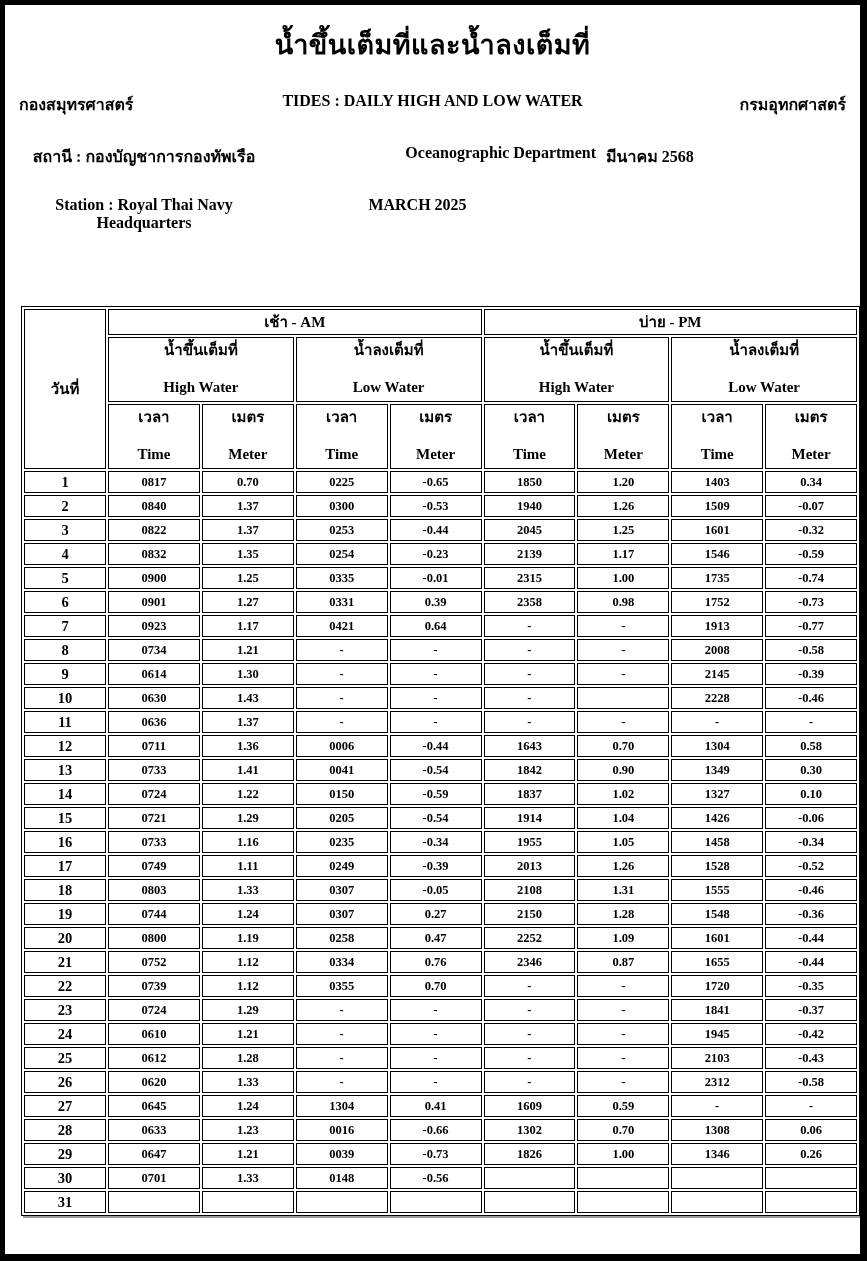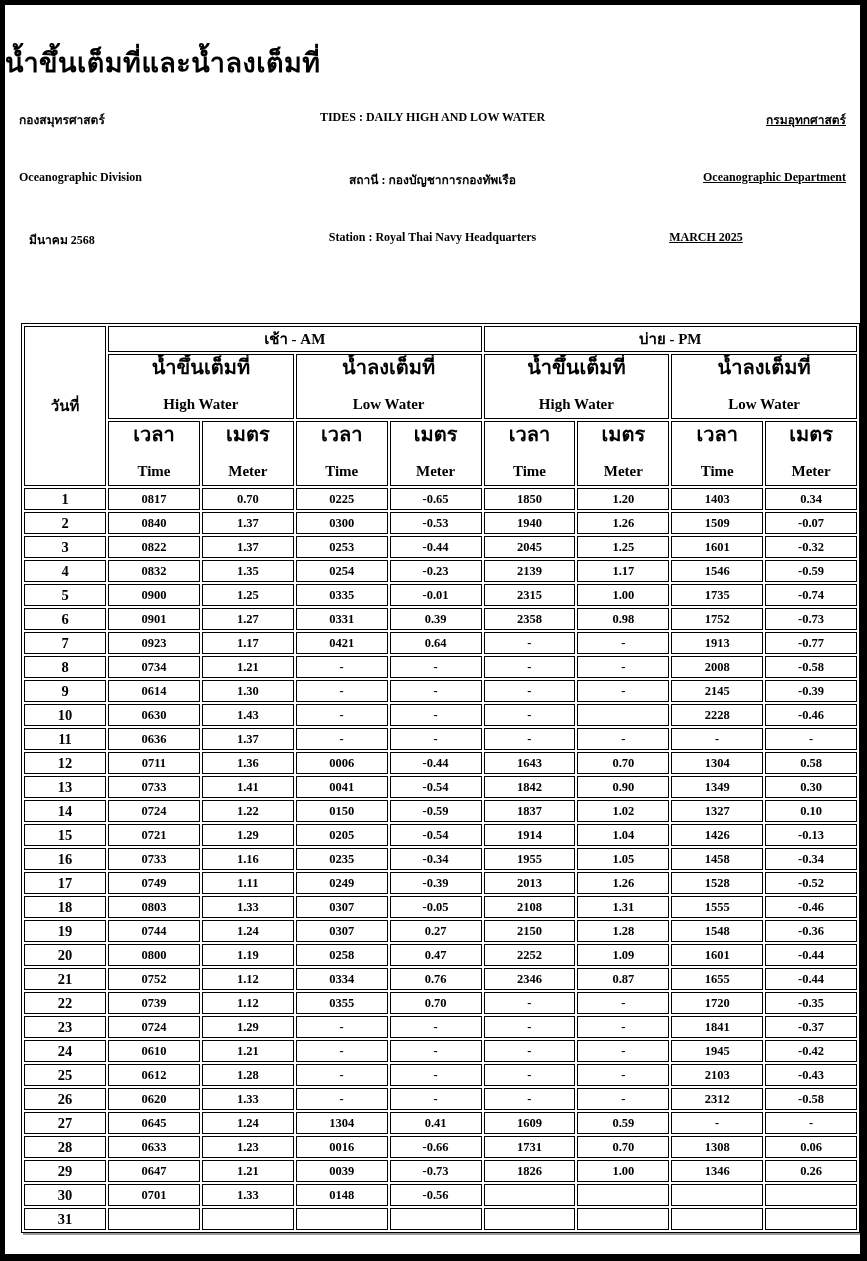--- a/index.html
+++ b/index.html
@@ -10,34 +10,35 @@
     background: #fff;
     border: 5px solid #000;
     border-right-width: 7px;
     border-bottom-width: 7px;
     font-family: "Liberation Serif", "DejaVu Serif", serif;
     font-weight: bold;
     color: #000;
     overflow: hidden;
   }
   .doc-title {
-    margin-top: 36px;
+    margin-top: 18px;
+    text-align: center;
     font-size: 27px;
     letter-spacing: 0.5px;
   }
   .header-grid {
     display: grid;
     grid-template-columns: 250px 1fr 250px;
-    row-gap: 41px;
+    row-gap: 27px;
     margin: 26px 14px 12px 14px;
-    font-size: 12px;
+    font-size: 16px;
   }
   .hl { text-align: left; }
   .hc { text-align: center; }
-  .hr { text-align: right; text-decoration: underline; }
+  .hr { text-align: right; }
   .hl.indent { padding-left: 10px; }
   .hr.month { text-align: center; padding-right: 30px; }
 
   table.tide {
     margin: 74px 0 0 16px;
     width: 839px;
     table-layout: fixed;
     border-collapse: separate;
     border-spacing: 2px;
     border: 1px solid #000;
@@ -54,38 +55,37 @@
   col.c-date { width: 82px; }
   tr.band1 td { height: 18px; font-size: 15px; }
   td.datecol { font-size: 16px; }
   .stack {
     height: 52px;
     display: flex;
     flex-direction: column;
     justify-content: space-between;
     padding: 5px 0 6px 0;
   }
-  .stack .th-line { font-size: 20px; line-height: 15px; }
+  .stack .th-line { font-size: 15px; line-height: 15px; }
   .stack .en-line { font-size: 15px; line-height: 15px; }
   tbody td { height: 20px; font-size: 12.5px; line-height: 20px; }
   tbody td.day { font-size: 14.5px; }
 </style>
 </head>
 <body>
 
 <div class="page">
 
   <div class="doc-title">น้ำขึ้นเต็มที่และน้ำลงเต็มที่</div>
 
   <div class="header-grid">
     <div class="hl">กองสมุทรศาสตร์</div>
     <div class="hc">TIDES : DAILY HIGH AND LOW WATER</div>
     <div class="hr">กรมอุทกศาสตร์</div>
 
-    <div class="hl">Oceanographic Division</div>
     <div class="hc">สถานี : กองบัญชาการกองทัพเรือ</div>
     <div class="hr">Oceanographic Department</div>
 
     <div class="hl indent">มีนาคม 2568</div>
     <div class="hc">Station : Royal Thai Navy Headquarters</div>
     <div class="hr month">MARCH 2025</div>
   </div>
 
   <table class="tide">
     <colgroup>
@@ -339,21 +339,21 @@
         </tr>
         <tr>
           <td class="day">15</td>
           <td class="val">0721</td>
           <td class="val">1.29</td>
           <td class="val">0205</td>
           <td class="val">-0.54</td>
           <td class="val">1914</td>
           <td class="val">1.04</td>
           <td class="val">1426</td>
-          <td class="val">-0.13</td>
+          <td class="val">-0.06</td>
         </tr>
         <tr>
           <td class="day">16</td>
           <td class="val">0733</td>
           <td class="val">1.16</td>
           <td class="val">0235</td>
           <td class="val">-0.34</td>
           <td class="val">1955</td>
           <td class="val">1.05</td>
           <td class="val">1458</td>
@@ -479,21 +479,21 @@
           <td class="val">0.59</td>
           <td class="val">-</td>
           <td class="val">-</td>
         </tr>
         <tr>
           <td class="day">28</td>
           <td class="val">0633</td>
           <td class="val">1.23</td>
           <td class="val">0016</td>
           <td class="val">-0.66</td>
-          <td class="val">1731</td>
+          <td class="val">1302</td>
           <td class="val">0.70</td>
           <td class="val">1308</td>
           <td class="val">0.06</td>
         </tr>
         <tr>
           <td class="day">29</td>
           <td class="val">0647</td>
           <td class="val">1.21</td>
           <td class="val">0039</td>
           <td class="val">-0.73</td>

